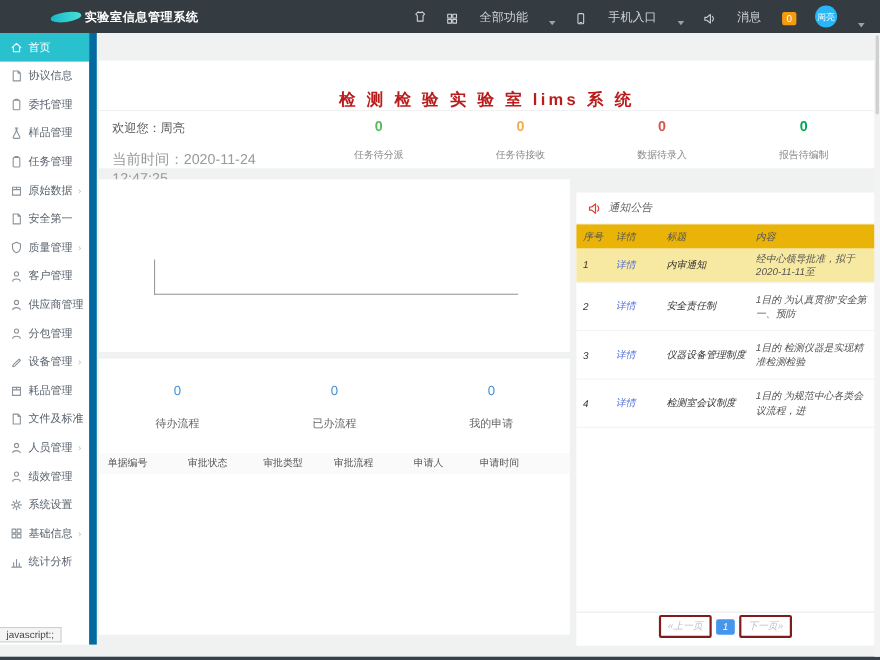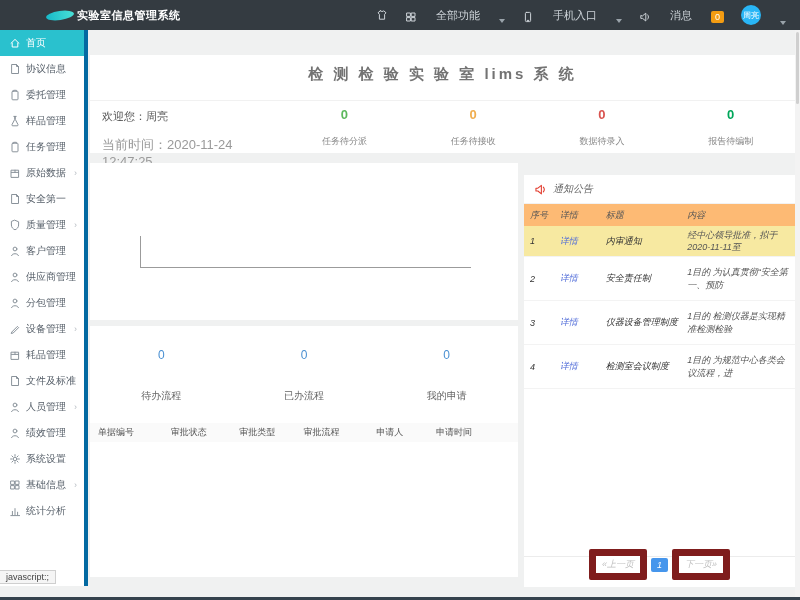--- a/index.html
+++ b/index.html
@@ -13,68 +13,68 @@
   .swoosh { width:28px; height:9px; background:linear-gradient(90deg,#17b9c9,#49e0d6); border-radius:50%; transform:rotate(-8deg); margin-right:3px; }
   .logo-text { color:#fff; font-size:11px; font-weight:bold; letter-spacing:0.5px; }
   .topnav { display:flex; align-items:center; gap:17px; padding-right:14px; color:#cdd3d8; font-size:11px; }
   .hitem { display:flex; align-items:flex-end; gap:19px; cursor:pointer; }
   .hicon { display:flex; align-items:center; color:#cdd3d8; }
   .caret { width:0; height:0; border-left:3px solid transparent; border-right:3px solid transparent; border-top:4px solid #9aa3aa; display:inline-block; }
   .badge { background:#f39c12; color:#fff; font-size:9px; line-height:12px; padding:0 4px; border-radius:2px; }
   .avatar { width:20px; height:20px; border-radius:50%; background:#29b6f6; color:#fff; font-size:8px; display:flex; align-items:center; justify-content:center; cursor:pointer; }
 
   
-  .sidebar { position:absolute; top:30px; left:0; bottom:14px; width:88px; background:#fff; border-right:4px solid #0369a1; z-index:4; }
+  .sidebar { position:absolute; top:30px; left:0; bottom:14px; width:88px; background:#fff; border-right:7px solid #0369a1; z-index:4; }
   .side-item { height:26px; display:flex; align-items:center; padding-left:9px; gap:5px; font-size:10px; color:#57606a; cursor:pointer; white-space:nowrap; }
   .side-item .sicon { display:flex; align-items:center; color:#8a939b; }
   .side-item.active { background:#2ac1ce; color:#fff; }
   .side-item.active .sicon { color:#fff; }
   .sarrow { margin-left:auto; margin-right:7px; color:#b5bbc0; font-size:9px; }
 
   
   .card { position:absolute; background:#fff; }
   .hero { left:90px; top:55px; width:705px; height:98px; }
-  .hero h1 { text-align:center; font-size:15px; letter-spacing:3px; color:#737373; padding-top:10px; height:45px; }
+  .hero h1 { text-align:center; font-size:15px; letter-spacing:3px; color:#b91c1c; padding-top:26px; height:45px; }
   .welcome-row { display:flex; border-top:1px solid #f1f1f1; height:53px; }
   .who { width:190px; padding:8px 0 0 12px; }
   .who .greet { font-size:11px; color:#555; }
   .who .time { font-size:13px; color:#9a9a9a; margin-top:12px; }
   .hero-stats { flex:1; display:flex; }
   .hstat { flex:1; text-align:center; padding-top:6px; }
   .hstat .val { font-size:13px; font-weight:bold; }
   .hstat .lbl { font-size:9px; color:#888; margin-top:13px; }
 
   .chart-card { left:90px; top:163px; width:428px; height:157px; }
   .panel-head { height:29px; display:flex; align-items:center; gap:6px; padding-left:10px; border-bottom:1px solid #f2f2f2; font-size:10px; color:#666; }
   .icon-area { color:#ef9a8a; display:flex; }
   .icon-mega { color:#e23c2e; display:flex; }
   .axis-v { position:absolute; left:50px; top:73px; width:1px; height:32px; background:#9b9b9b; }
   .axis-h { position:absolute; left:50px; top:104px; width:331px; height:1px; background:#9b9b9b; }
 
   .workflow-card { left:90px; top:326px; width:428px; height:251px; }
   .wf-stats { display:flex; padding-top:22px; }
   .wstat { flex:1; text-align:center; }
   .wstat .val { font-size:12px; color:#4a90d2; cursor:pointer; }
-  .wstat .lbl { font-size:10px; color:#666; margin-top:27px; }
+  .wstat .lbl { font-size:10px; color:#666; margin-top:16px; }
   .wf-thead { display:flex; margin-top:20px; background:#fafafa; height:19px; align-items:center; }
   .wf-th { font-size:9px; color:#555; padding-left:8px; }
 
   .notice-card { left:524px; top:175px; width:271px; height:412px;font-style:italic; }
-  .nt-thead { display:flex; background:#fdba74; height:22px; align-items:center; }
+  .nt-thead { display:flex; background:#eab308; height:22px; align-items:center; }
   .nt-th { font-size:9px; color:#555; padding-left:6px; }
   .nt-row { display:flex; align-items:center; font-size:9px; border-bottom:1px solid #f3f3f3; min-height:44px; }
   .nt-row.hl { background:#f7e9a1; min-height:31px; }
   .nt-cell { padding-left:6px; }
   .nt-no { color:#333; }
   .nt-detail { color:#4f6bd8; cursor:pointer; }
   .nt-title { color:#333; }
   .nt-content { color:#555; line-height:1.35; padding-right:4px; }
   .pg-divider { position:absolute; bottom:30px; left:0; right:0; height:1px; background:#ececec; }
   .pagination { position:absolute; bottom:7px; left:0; right:0; display:flex; justify-content:center; align-items:center; gap:4px; }
-  .pg-btn { font-size:9px; color:#c0c0c0; border:7px solid #7f1d1d; background:#fff; padding:2px 6px; border-radius:2px; cursor:pointer; }
+  .pg-btn { font-size:9px; color:#c0c0c0; border:2px solid #7f1d1d; background:#fff; padding:2px 6px; border-radius:2px; cursor:pointer; }
   .pg-cur { font-size:9px; background:#4696ec; color:#fff; padding:2px 6px; border-radius:2px; cursor:pointer; }
 
   
   .statusbar { position:absolute; left:0; bottom:16px; background:#f5f5f5; border:1px solid #cfcfcf; border-left:none; font-size:9px; color:#444; padding:1px 6px; z-index:6; }
   .bottom-strip { position:absolute; left:0; right:0; bottom:0; height:3px; background:#35424d; }
   .vscroll { position:absolute; right:0; top:30px; bottom:3px; width:5px; background:#f3f3f3; }
   .vscroll .thumb { width:3px; margin:2px auto 0; height:72px; background:#cfcfcf; border-radius:2px; }
 </style>
 </head>
 <body>

